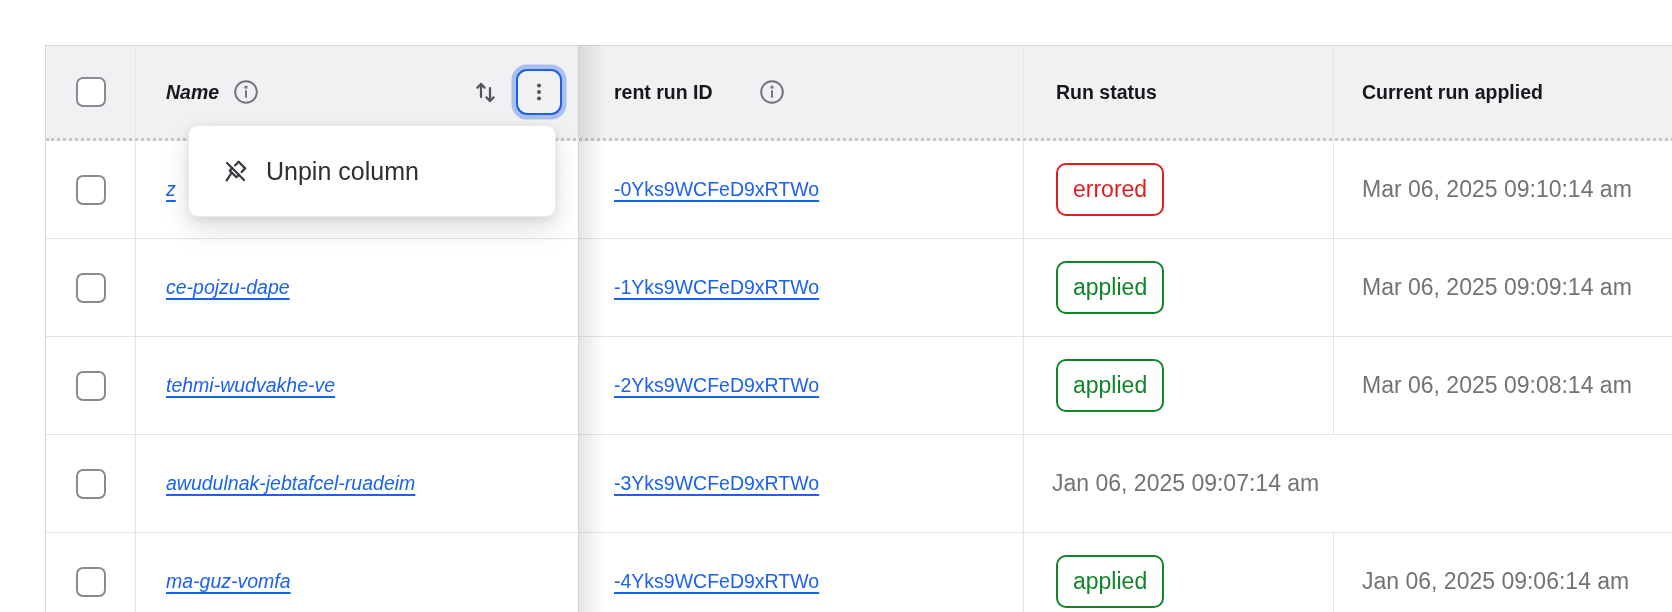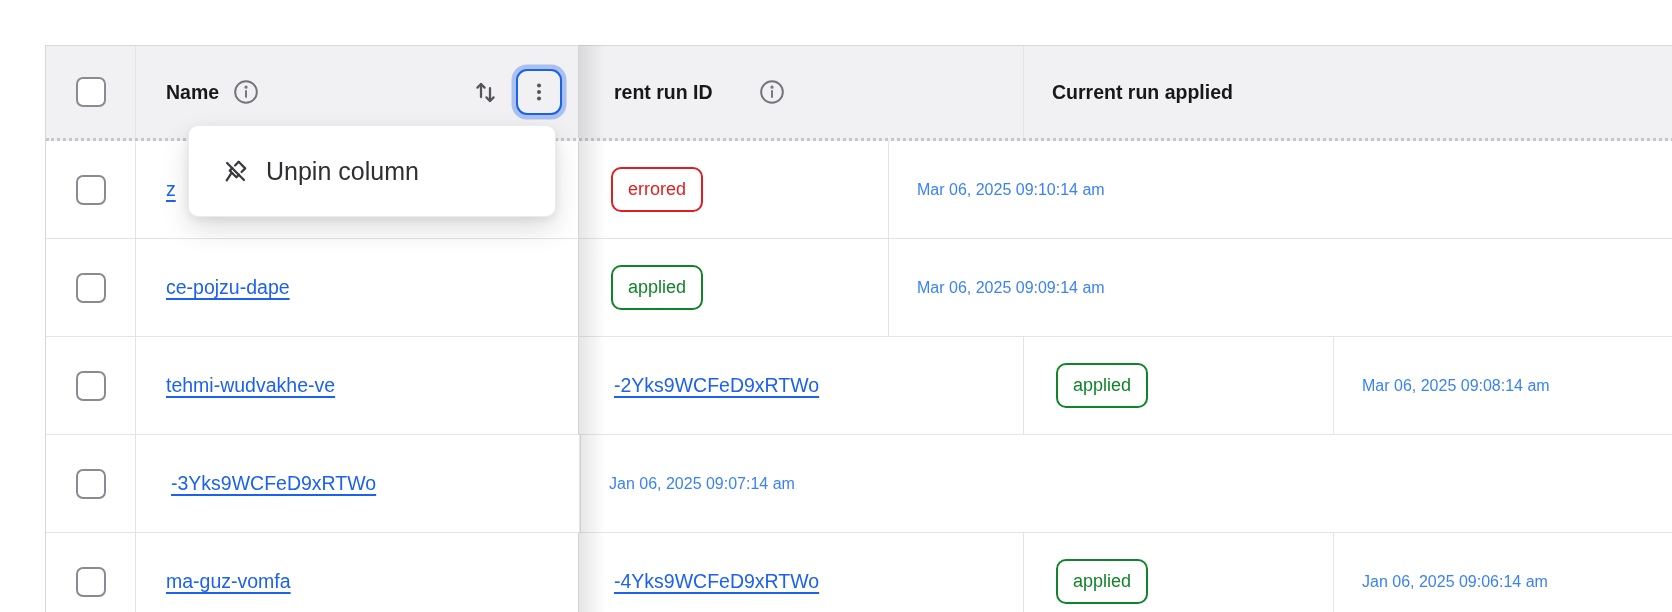--- a/index.html
+++ b/index.html
@@ -10,45 +10,45 @@
 
   .table { position:absolute; left:45px; top:45px; width:1718px;
            border-top:1px solid #d8d8dc; border-left:1px solid #d8d8dc; }
 
   .thead { display:flex; height:95px; background:#f1f1f3; border-bottom:3px dotted #c5c5cb; }
   .trow  { display:flex; height:98px; background:#ffffff; border-bottom:1px solid #e4e4e8; }
 
   .cell { flex:0 0 auto; display:flex; align-items:center; height:100%;
           border-right:1px solid #e4e4e8; overflow:hidden; }
   .col-check   { width:90px;  justify-content:center; }
-  .col-name    { width:443px; padding:0 16px 0 30px; border-right-color:#d2d2d7; }
+  .col-name    { width:443px; padding:0 16px 0 30px; border-right-color:#d2d2d7;font-style:italic; }
   .col-runid   { width:445px; padding-left:35px;gap:32px; }
   .col-status  { width:310px; padding-left:32px; }
   .col-applied { width:430px; padding-left:28px; border-right:none; }
 
   .hlabel { font-size:19.5px; font-weight:700; color:#18181c; white-space:nowrap; }
 
   .checkbox { width:30px; height:30px; border:2px solid #8a8a93; border-radius:7px;
               background:#ffffff; cursor:pointer; flex:0 0 auto; }
 
   .icon-info { margin-left:14px; color:#73747c; display:flex; cursor:pointer; }
   .sort-btn  { margin-left:auto; color:#54555d; display:flex; cursor:pointer; }
   .kebab-btn { margin-left:17px; width:46px; height:46px; border-radius:11px;
                border:2.5px solid #1c62e9; box-shadow:0 0 0 4.5px rgba(28,98,233,.33);
                background:#f1f1f3; display:flex; align-items:center; justify-content:center;
                cursor:pointer; flex:0 0 auto; }
 
   .link { font-size:19.5px; color:#1c61f0; text-decoration:underline;
           text-underline-offset:3.5px; text-decoration-thickness:1.5px;
           cursor:pointer; white-space:nowrap; }
 
-  .badge { font-size:18px; line-height:1.55; padding:7px 15px; border:2px solid currentColor;
+  .badge { font-size:23px; line-height:1.55; padding:7px 15px; border:2px solid currentColor;
            border-radius:10px; white-space:nowrap; }
 
-  .timestamp { font-size:16px; color:#3b82f6; white-space:nowrap; }
+  .timestamp { font-size:23px; color:#737373; white-space:nowrap; }
 
   .pin-shadow { position:absolute; left:579px; top:45px; width:26px; height:567px;
                 background:linear-gradient(to right, rgba(55,58,66,.13), rgba(55,58,66,0));
                 pointer-events:none; }
 
   .dropdown { position:absolute; left:188px; top:125px; width:368px; height:92px;
               background:#ffffff; border:1px solid #ebebee; border-radius:10px;
               box-shadow:0 12px 28px rgba(0,0,0,.13), 0 3px 8px rgba(0,0,0,.07); z-index:5;
               display:flex; }
   .menu-item { flex:1; display:flex; align-items:center; gap:17px; padding-left:33px;
@@ -99,49 +99,58 @@
         <span class="hlabel">rent run ID</span>
         <span class="icon-info">
           <svg width="26" height="26" viewBox="0 0 24 24" fill="none" stroke="currentColor" stroke-width="1.8">
             <circle cx="12" cy="12" r="10"></circle>
             <line x1="12" y1="11" x2="12" y2="16.5" stroke-linecap="round"></line>
             <circle cx="12" cy="7.5" r="0.6" fill="currentColor"></circle>
           </svg>
         </span>
       </div>
 
+      <div class="cell col-status">
+        <span class="hlabel">Run status</span>
+      </div>
 
       <div class="cell col-applied">
         <span class="hlabel">Current run applied</span>
       </div>
     </div>
 
     <div>
   <div class="trow">
     <div class="cell col-check">
       <span class="checkbox"></span>
     </div>
     <div class="cell col-name">
       <a class="link">z</a>
     </div>
+    <div class="cell col-runid">
+      <a class="link">-0Yks9WCFeD9xRTWo</a>
+    </div>
     <div class="cell col-status">
       <span class="badge" style="color: rgb(224, 30, 30);">errored</span>
     </div>
     <div class="cell col-applied">
       <span class="timestamp">Mar 06, 2025 09:10:14 am</span>
     </div>
   </div>
 
   <div class="trow">
     <div class="cell col-check">
       <span class="checkbox"></span>
     </div>
     <div class="cell col-name">
       <a class="link">ce-pojzu-dape</a>
     </div>
+    <div class="cell col-runid">
+      <a class="link">-1Yks9WCFeD9xRTWo</a>
+    </div>
     <div class="cell col-status">
       <span class="badge" style="color: rgb(15, 132, 40);">applied</span>
     </div>
     <div class="cell col-applied">
       <span class="timestamp">Mar 06, 2025 09:09:14 am</span>
     </div>
   </div>
 
   <div class="trow">
     <div class="cell col-check">
@@ -157,20 +166,23 @@
       <span class="badge" style="color: rgb(15, 132, 40);">applied</span>
     </div>
     <div class="cell col-applied">
       <span class="timestamp">Mar 06, 2025 09:08:14 am</span>
     </div>
   </div>
 
   <div class="trow">
     <div class="cell col-check">
       <span class="checkbox"></span>
+    </div>
+    <div class="cell col-name">
+      <a class="link">awudulnak-jebtafcel-ruadeim</a>
     </div>
     <div class="cell col-runid">
       <a class="link">-3Yks9WCFeD9xRTWo</a>
     </div>
     <div class="cell col-applied">
       <span class="timestamp">Jan 06, 2025 09:07:14 am</span>
     </div>
   </div>
 
   <div class="trow">

